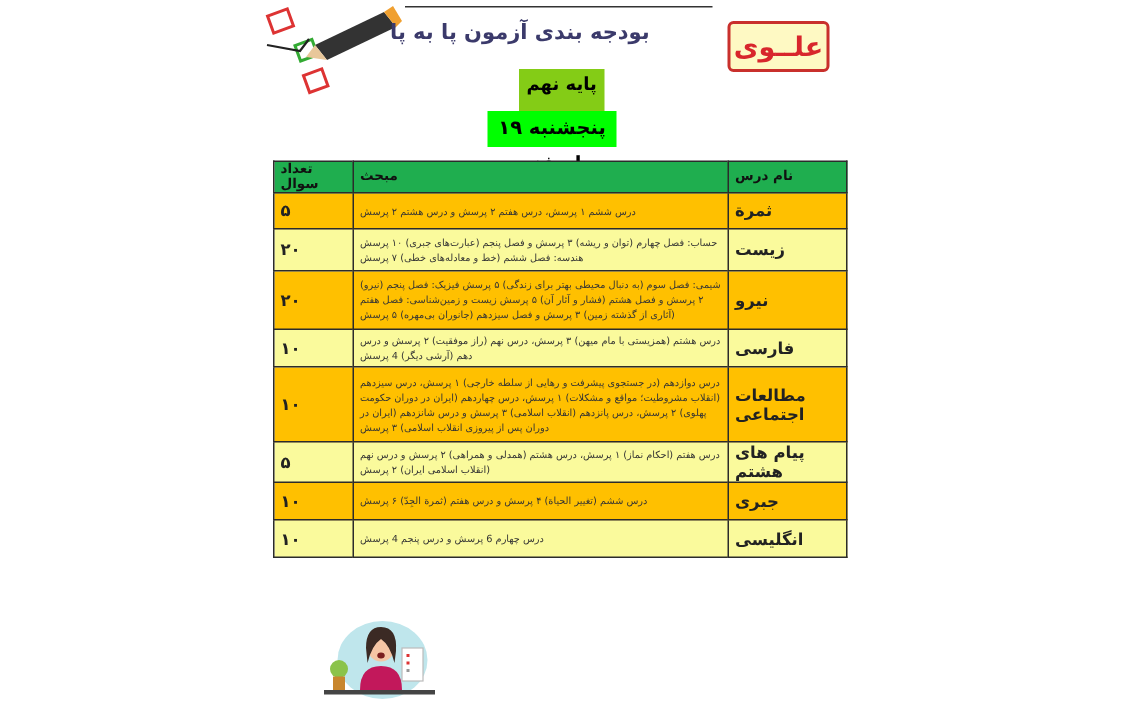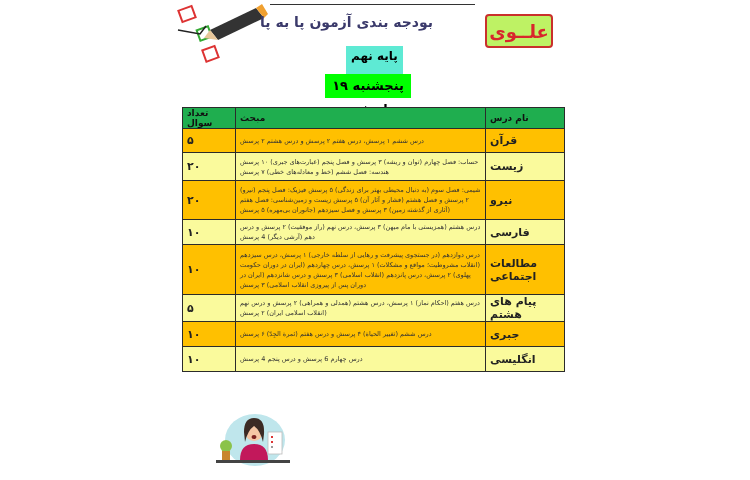--- a/index.html
+++ b/index.html
@@ -1,25 +1,25 @@
 <!DOCTYPE html>
 <html><head>
 <meta charset="utf-8">
 <style>
   html, body { margin:0; padding:0; }
   body { width:750px; height:480px; background:#ffffff; position:relative; overflow:hidden;
          font-family:"DejaVu Sans", sans-serif; }
   .topline { position:absolute; left:270px; top:4px; width:205px; height:1px; background:#333; }
   .logo { position:absolute; left:485px; top:14px; width:64px; height:30px; border:2px solid #c9302c;
           border-radius:4px; color:#d8262c; font-weight:bold; font-size:18px; display:flex;
-          align-items:center; justify-content:center; direction:rtl; background:#bef264; }
+          align-items:center; justify-content:center; direction:rtl; background:#fef9c3; }
   .pencil-art { position:absolute; left:170px; top:2px; width:100px; height:64px; }
   .title { position:absolute; left:260px; top:14px; width:210px; text-align:left; direction:rtl;
            font-weight:bold; font-size:14px; color:#3b3a6b; }
-  .grade { position:absolute; left:346px; top:46px; height:35px; padding:0 5px; background:#5eead4;
+  .grade { position:absolute; left:346px; top:46px; height:35px; padding:0 5px; background:#84cc16;
            font-weight:bold; font-size:12px; line-height:20px; direction:rtl; color:#000; }
   .date { position:absolute; left:325px; top:74px; width:86px; height:24px; background:#00ff00;
           font-weight:bold; font-size:13px; line-height:24px; text-align:center; direction:rtl; color:#000; }
   table.budget { position:absolute; left:182px; top:107px; width:382px; border-collapse:collapse;
                  direction:rtl; table-layout:fixed; }
   table.budget td, table.budget th { border:1px solid #2b2b2b; padding:0 4px; text-align:left;
                  vertical-align:middle; }
   table.budget th { background:#1fae4f; color:#111; font-size:9px; height:19px; font-weight:bold; }
   col.c-name { width:79px; } col.c-topic { width:250px; } col.c-count { width:53px; }
   .r-orange td { background:#ffc000; }
@@ -55,21 +55,21 @@
       <col class="c-topic">
       <col class="c-count">
     </colgroup>
   <tbody>
       <tr>
     <th>نام درس</th>
     <th>مبحث</th>
     <th>تعداد سوال</th>
   </tr>
   <tr class="r-orange" style="height:24px">
-    <td class="name">قرآن</td>
+    <td class="name">ثمرة</td>
     <td class="topic">درس ششم ۱ پرسش، درس هفتم ۲ پرسش و درس هشتم ۲ پرسش</td>
     <td class="count">۵</td>
   </tr>
   <tr class="r-yellow" style="height:28px">
     <td class="name">زیست</td>
     <td class="topic">حساب: فصل چهارم (توان و ریشه) ۳ پرسش و فصل پنجم (عبارت‌های جبری) ۱۰ پرسش هندسه: فصل ششم (خط و معادله‌های خطی) ۷ پرسش</td>
     <td class="count">۲۰</td>
   </tr>
   <tr class="r-orange" style="height:39px">
     <td class="name">نیرو</td>

